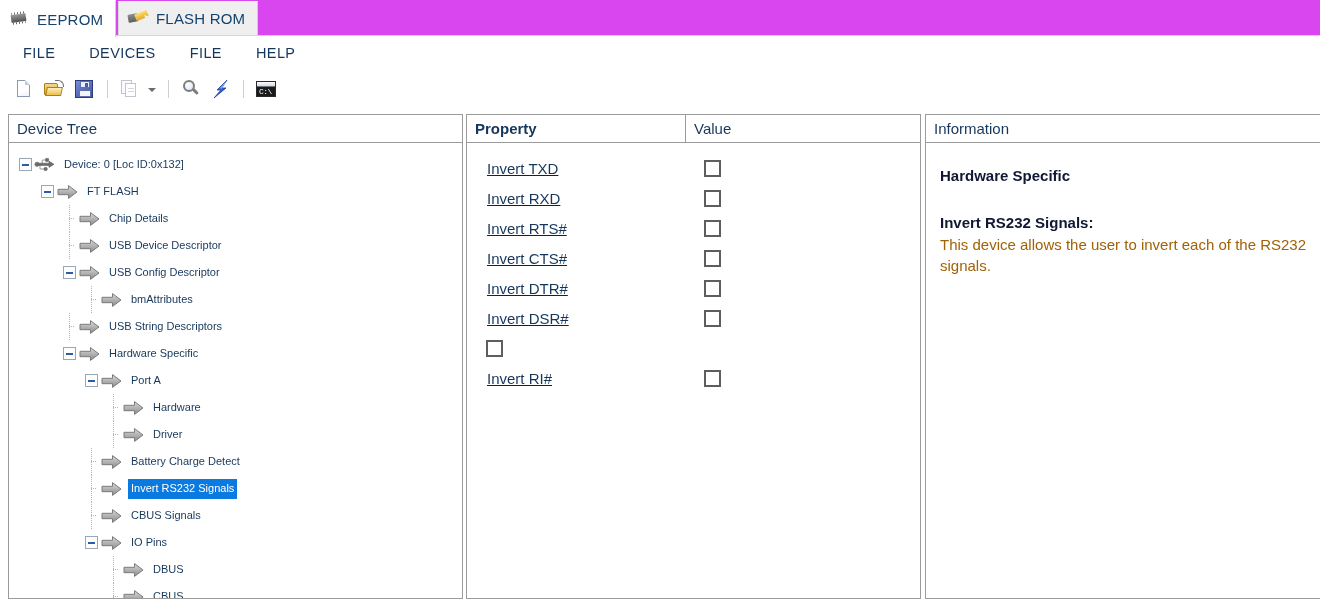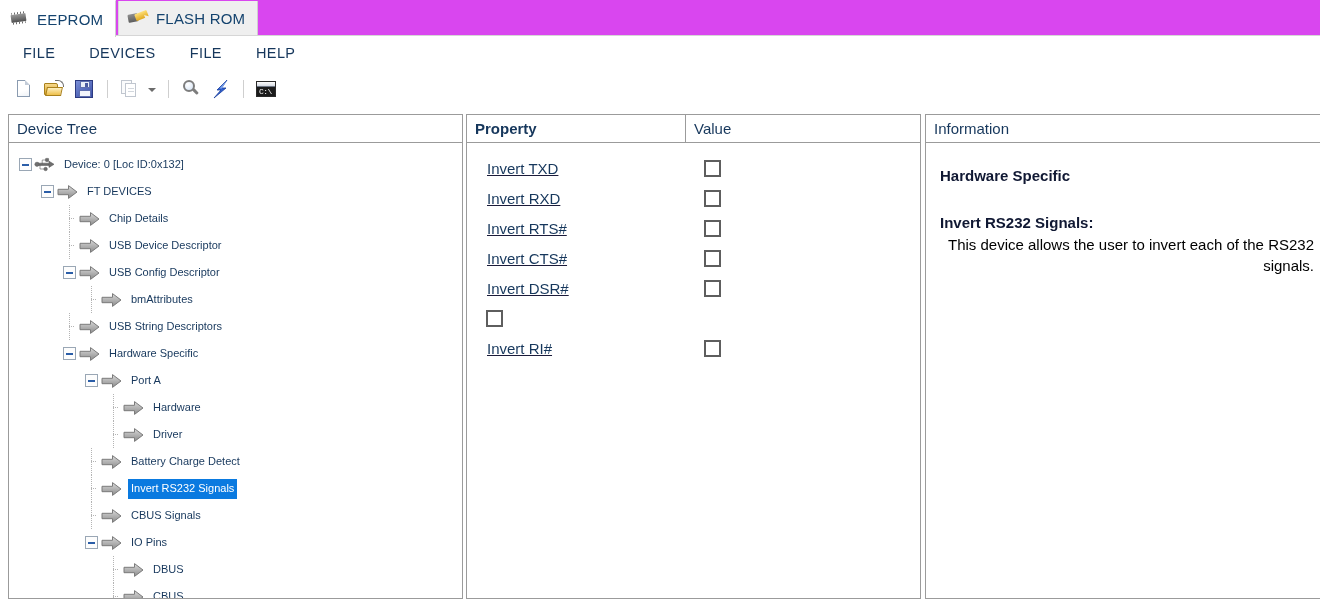--- a/index.html
+++ b/index.html
@@ -395,21 +395,21 @@
   
   #info-panel { left: 925px; top: 114px; width: 400px; height: 485px; }
   .info-body {
     padding: 22px 10px 0 14px;
     font-size: 15px;
     line-height: 21px;
     color: #16375c;
   }
   .info-h1 { font-weight: bold; margin-bottom: 26px; color:#101833; }
   .info-h2 { font-weight: bold; margin-bottom: 1px; color:#101833; }
-  .info-p  { color:#000000;text-align:right; }
+  .info-p  { color:#a16207; }
 </style>
 </head>
 <body>
 
 <div id="app">
 
   <div class="tabstrip">
     <div class="tab active">
       <span class="tab-icon">
         <span class="ic-chip"></span>
@@ -516,21 +516,21 @@
                 <defs>
                   <linearGradient id="agr" x1="0" y1="0" x2="0" y2="1">
                     <stop offset="0%" stop-color="#d9d9d9"></stop>
                     <stop offset="45%" stop-color="#b6b6b6"></stop>
                     <stop offset="100%" stop-color="#8c8c8c"></stop>
                   </linearGradient>
                 </defs>
                 <path d="M2 6.3 L12.5 6.3 L12.5 2.6 L21 9 L12.5 15.4 L12.5 11.7 L2 11.7 Z" fill="url(#agr)" stroke="#7b7b7b" stroke-width="1" stroke-linejoin="round"></path>
               </svg>
             </span>
-            <span class="tree-label">FT DEVICES</span>
+            <span class="tree-label">FT FLASH</span>
           </div>
           <div class="tree-row">
             <span class="indent" style="width: 54px;"></span>
             <span class="dots">
               <span class="v"></span>
               <span class="h"></span>
             </span>
             <span class="ic-arrow">
               <svg width="24" height="18" viewBox="0 0 24 18">
                 <defs>
@@ -842,20 +842,26 @@
               <span class="chk"></span>
             </div>
           </div>
           <div class="prop-row">
             <div class="prop-name">Invert CTS#</div>
             <div class="prop-value">
               <span class="chk"></span>
             </div>
           </div>
           <div class="prop-row">
+            <div class="prop-name">Invert DTR#</div>
+            <div class="prop-value">
+              <span class="chk"></span>
+            </div>
+          </div>
+          <div class="prop-row">
             <div class="prop-name">Invert DSR#</div>
             <div class="prop-value">
               <span class="chk"></span>
             </div>
           </div>
           <div class="prop-row">
             <div class="prop-value">
               <span class="chk"></span>
             </div>
           </div>

